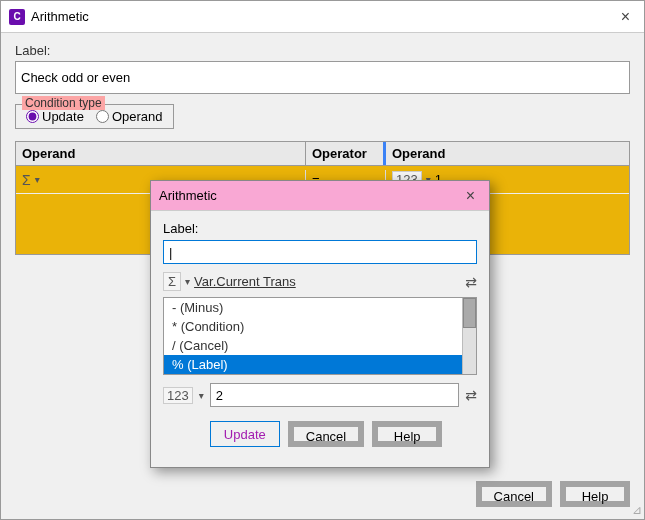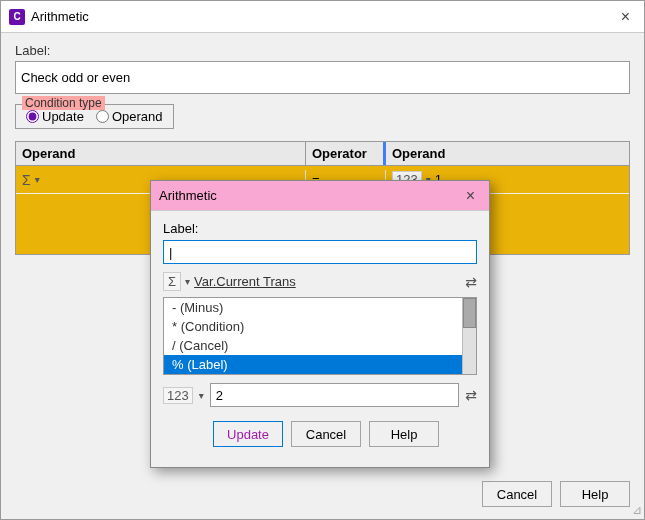--- a/index.html
+++ b/index.html
@@ -221,21 +221,21 @@
     .arith-buttons {
       display: flex;
       justify-content: center;
       gap: 8px;
       margin-top: 14px;
       padding-bottom: 10px;
     }
     .btn {
       min-width: 70px;
       height: 26px;
-      border: 1px solid #a3a3a3;
+      border: 6px solid #a3a3a3;
       background: #f0f0f0;
       cursor: pointer;
       padding: 2px 12px;
       font-size: 13px;
     }
     .btn-primary {
       border: 1px solid #0078d7;
       color: #a21caf;
       margin-left: 12px;
     }

